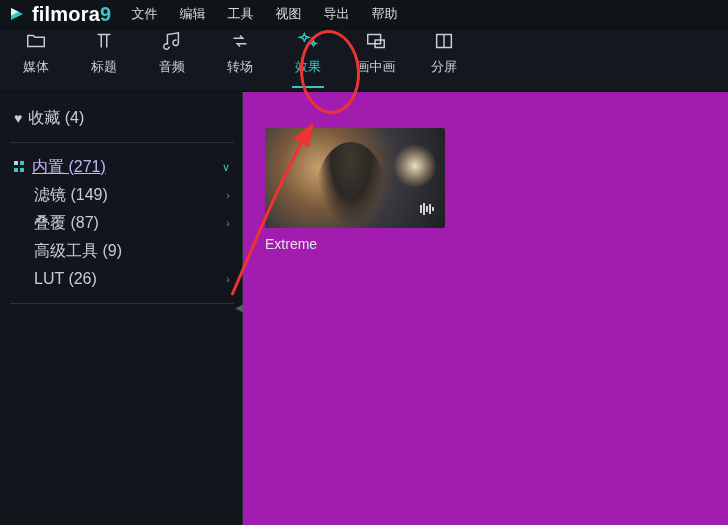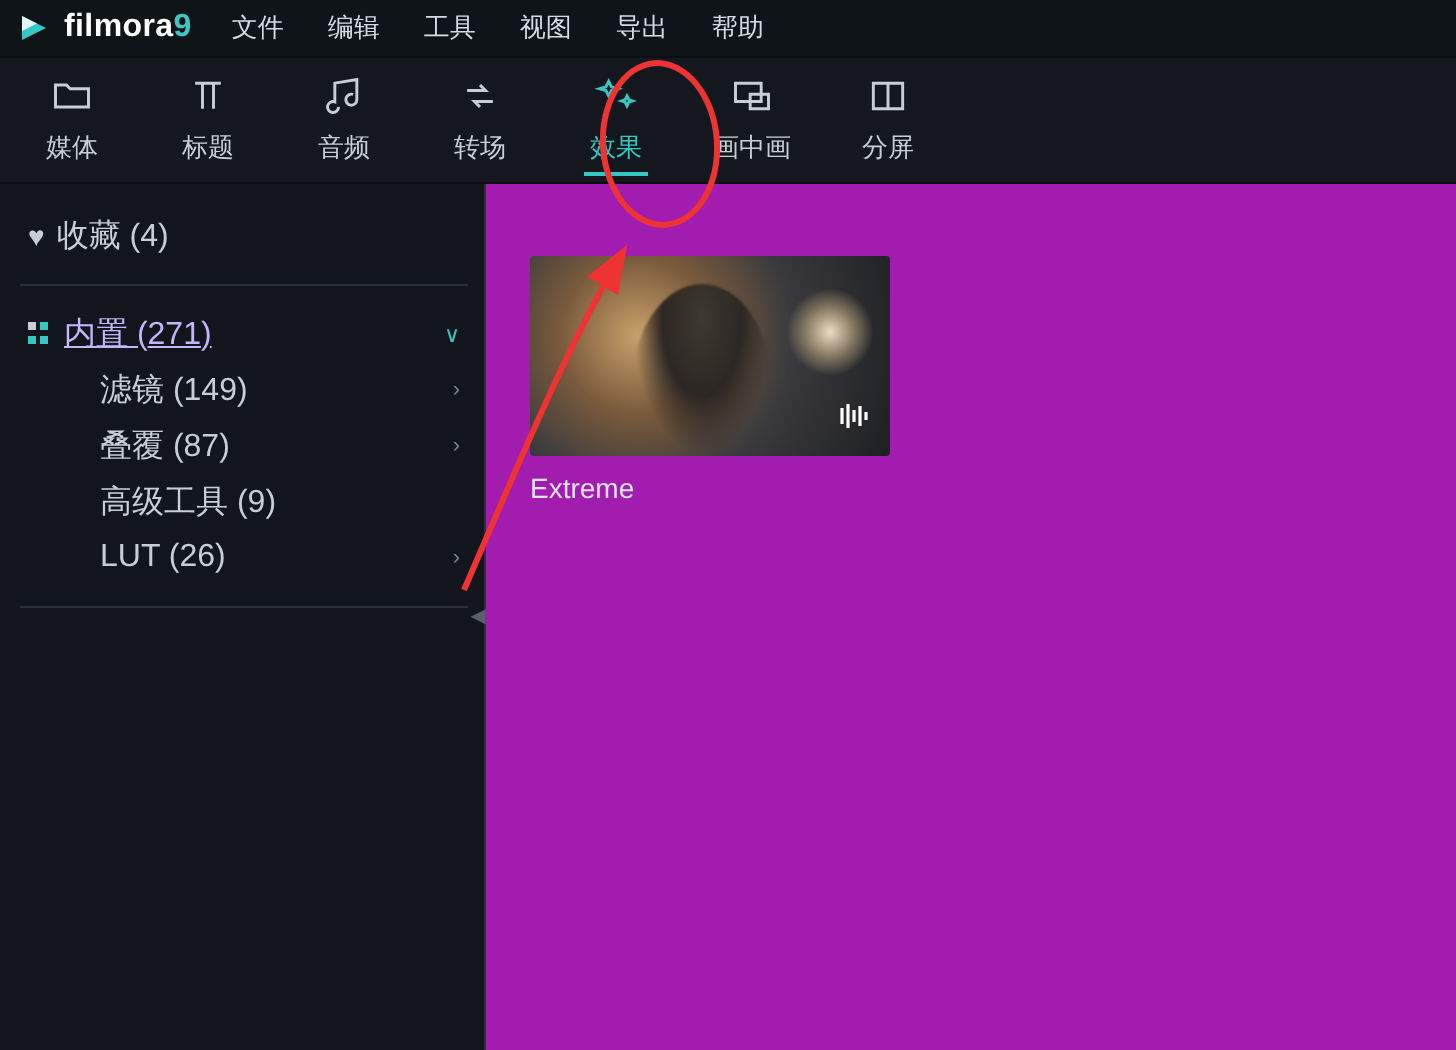--- a/index.html
+++ b/index.html
@@ -1,46 +1,46 @@
 <!DOCTYPE html>
 <html><head>
 <meta charset="utf-8">
 <style>
   * { margin: 0; padding: 0; box-sizing: border-box; }
   html, body { width: 728px; height: 525px; background: #1e2329; font-family: "Microsoft YaHei", Arial, sans-serif; color: #c8ced6; overflow: hidden; }
   
   .titlebar { height: 28px; background: #0f1419; display: flex; align-items: center; padding: 0 8px; gap: 4px; }
   .brand { display: flex; align-items: center; gap: 6px; margin-right: 10px; }
   .brand-icon { width: 18px; height: 18px; }
-  .brand-text { color: #fff; font-weight: 600; font-size: 16px; letter-spacing: 0.2px; }
+  .brand-text { color: #fff; font-weight: 600; font-size: 20px; letter-spacing: 0.2px; }
   .brand-text .nine { color: #3dc7c4; }
   .menu { display: flex; gap: 10px; }
   .menu-item { font-size: 13px; color: #d6dbe3; padding: 20px 6px; border-radius: 2px; cursor: pointer; }
   
   .toolbar { background: #14181e; height: 64px; display: flex; align-items: center; padding: 0 2px; border-top: 1px solid #0a0d11; border-bottom: 1px solid #0a0d11; }
-  .tool { width: 68px; height: 60px; display: flex; flex-direction: column; align-items: center; justify-content: center; gap: 6px; cursor: pointer; position: relative; }
+  .tool { width: 68px; height: 60px; display: flex; flex-direction: column; align-items: center; gap: 6px; cursor: pointer; position: relative; }
   .tool .ico { width: 22px; height: 22px; color: #c8ced6; }
   .tool .lbl { font-size: 13px; color: #c8ced6; }
   .tool.active .ico, .tool.active .lbl { color: #35c7c4; }
   .tool.active::after { content: ""; position: absolute; bottom: 2px; left: 18px; right: 18px; height: 2px; background: #35c7c4; }
   
   .main { display: flex; height: calc(525px - 28px - 64px); }
   .sidebar { width: 243px; background: #12161c; border-right: 1px solid #2b3138; padding: 12px 8px 0 10px; position: relative; }
   .sb-divider { height: 1px; background: #2b3138; margin: 10px 0; }
   .sb-row { display: flex; align-items: center; justify-content: space-between; height: 28px; padding: 0 4px; cursor: pointer; border-radius: 2px; }
   .sb-row .left { display: flex; align-items: center; gap: 6px; }
   .heart { color: #c8ced6; font-size: 14px; }
   .grid-icon { display: inline-flex; flex-wrap: wrap; width: 12px; height: 12px; gap: 2px; }
   .grid-icon i { width: 4px; height: 4px; background: #35c7c4; display: block; }
   .grid-icon i:nth-child(1){background:#c8ced6;}
   .link-accent { color: #c4b5fd; text-decoration: underline; }
   .chev { font-size: 11px; color: #7f8790; }
   .chev.open { color: #35c7c4; transform: rotate(0deg); }
   .sub { padding-left: 20px; }
-  .sub .sb-row .left { gap: 4px; margin-left: 16px; }
+  .sub .sb-row .left { gap: 4px; }
   .box-icon { width: 12px; height: 12px; }
   .side-collapse { position: absolute; right: -1px; top: 210px; color: #5a6069; font-size: 10px; }
   
   .content { flex: 1; background: #a21caf; padding: 36px 22px; display: flex; gap: 28px; align-items: flex-start; }
   .card { width: 180px; }
   .thumb { width: 180px; height: 100px; border-radius: 2px; position: relative; overflow: hidden; background: radial-gradient(circle at 30% 40%, #c9a06a 0%, #7a5a3c 28%, #3a3a3e 55%, #1e1f22 100%); }
   .thumb.two { background: radial-gradient(circle at 70% 35%, #d8b582 0%, #8d6a44 26%, #444548 55%, #202125 100%); }
   .thumb .fig { position: absolute; bottom: 0; left: 48%; transform: translateX(-50%); width: 70px; height: 86px; background: radial-gradient(ellipse at 50% 20%, #3f3a2f 0%, #2b2723 40%, rgba(0,0,0,0) 70%); border-radius: 50% 50% 10% 10% / 60% 60% 10% 10%; filter: blur(0.6px); }
   .thumb .flare { position: absolute; right: 8px; top: 16px; width: 44px; height: 44px; background: radial-gradient(circle, rgba(255,240,210,0.9) 0%, rgba(255,220,160,0.4) 40%, rgba(255,255,255,0) 70%); }
   .wave { position: absolute; right: 8px; bottom: 8px; color: #fff; font-size: 16px; }

